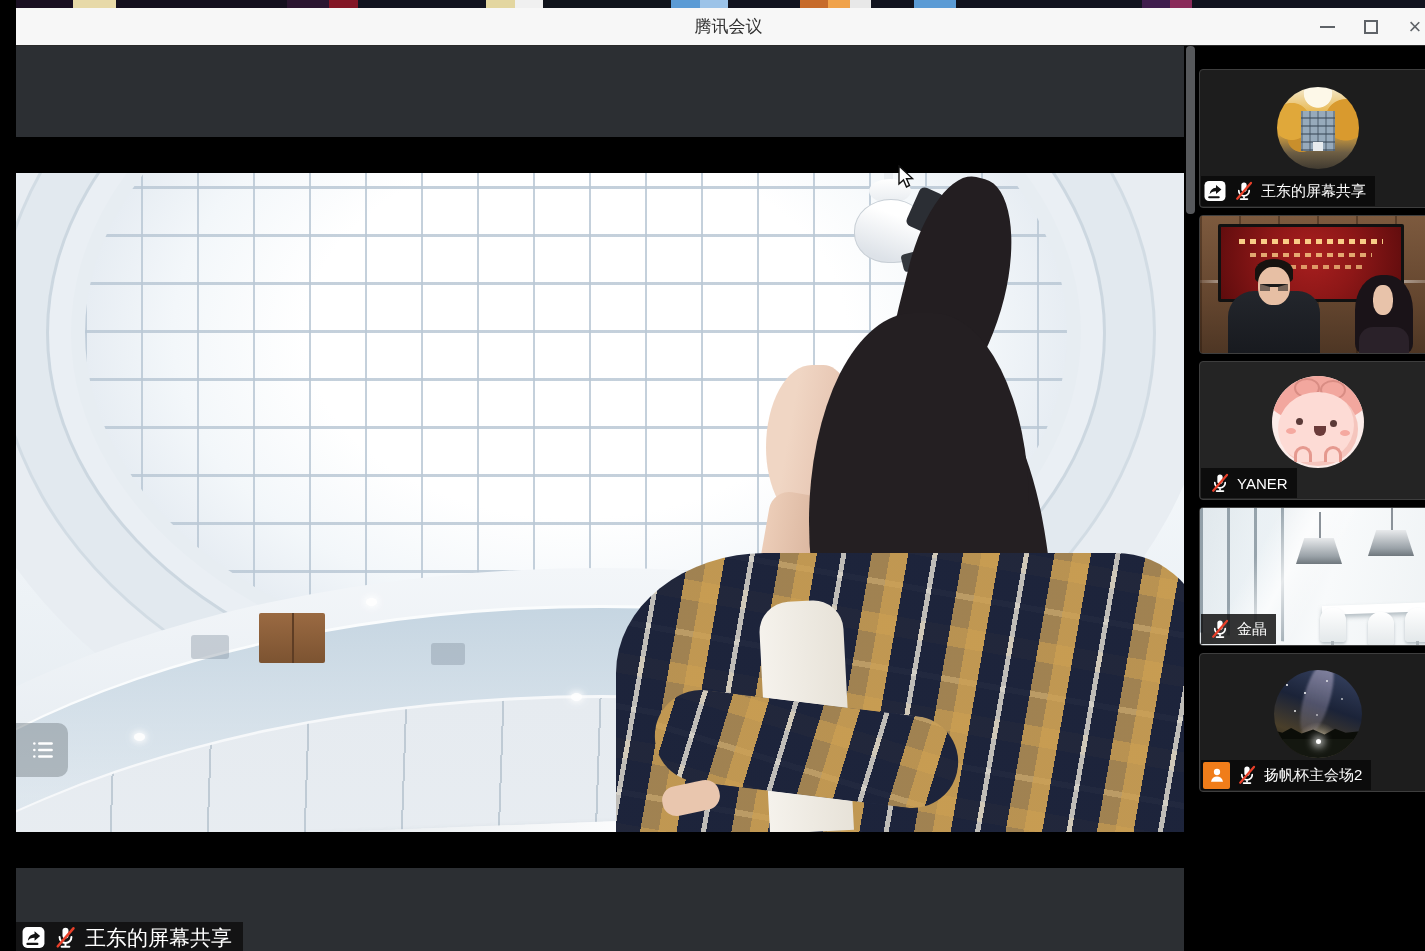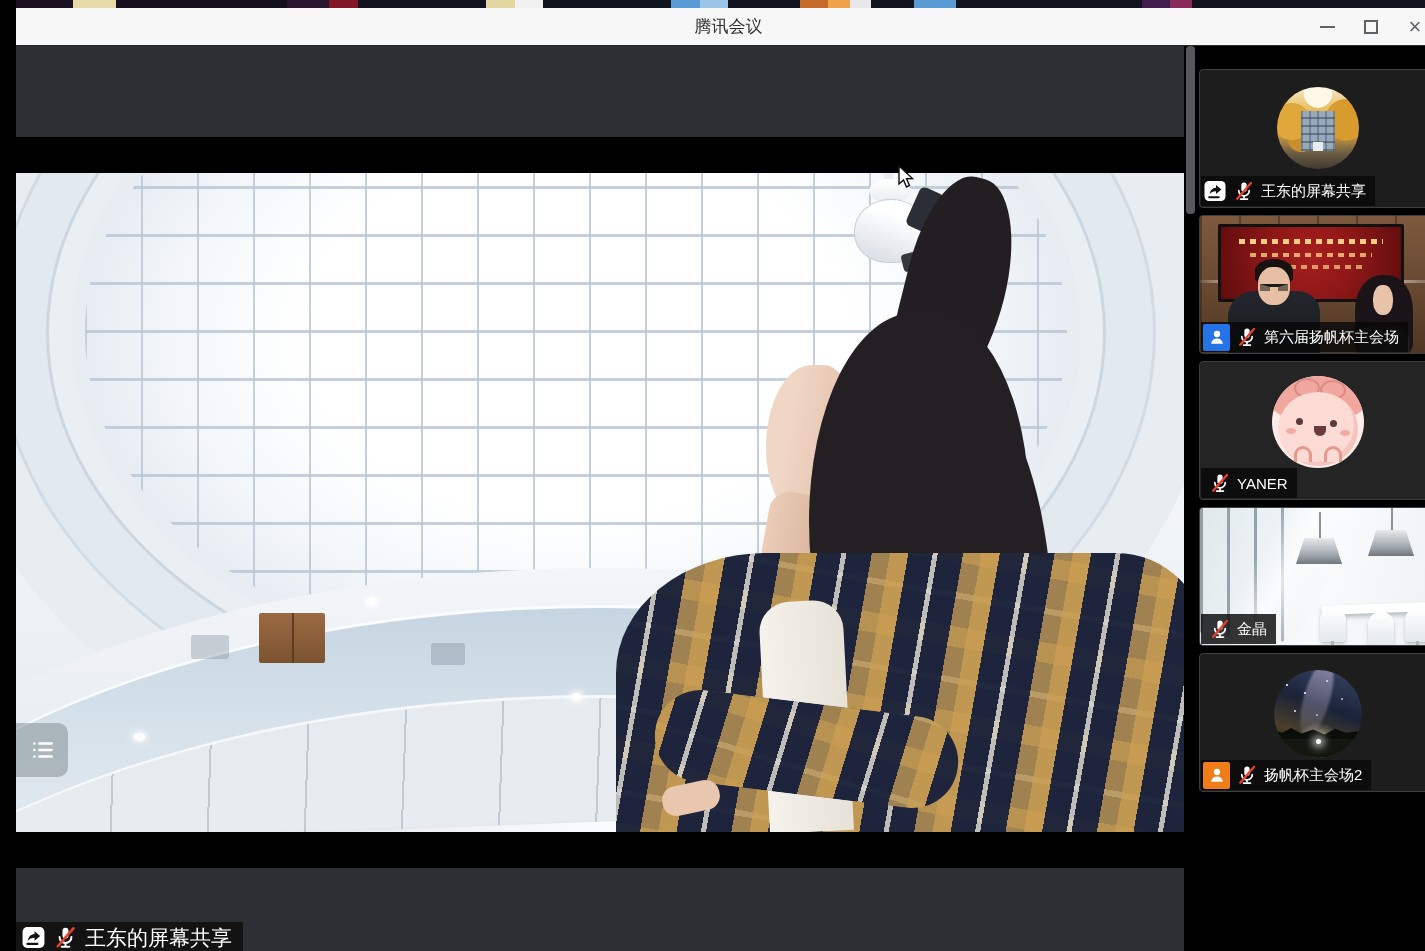--- a/index.html
+++ b/index.html
@@ -368,36 +368,20 @@
             </div>
           </div>
           <div class="person man-body"></div>
           <div class="man-hair"></div>
           <div class="man-head"></div>
           <div class="man-glasses"></div>
           <div class="person woman-hair"></div>
           <div class="woman-face"></div>
           <div class="person woman-body"></div>
         </div>
-        <div class="tile-label">
-          <div class="badge host">
-            <svg width="18" height="18" viewBox="0 0 24 24">
-              <circle cx="12" cy="8" r="4.2" fill="#fff"></circle>
-              <path d="M4 21c.8-4.6 4-7 8-7s7.2 2.4 8 7z" fill="#fff"></path>
-            </svg>
-          </div>
-          <svg class="icon" width="22" height="22" viewBox="0 0 24 24">
-            <rect x="9.1" y="2.6" width="5.8" height="10.4" rx="2.9" fill="#fff"></rect>
-            <path d="M6.3 11.6a5.7 5.7 0 0 0 11.4 0" stroke="#fff" stroke-width="1.9" fill="none" stroke-linecap="round"></path>
-            <line x1="12" y1="17.6" x2="12" y2="20.2" stroke="#fff" stroke-width="1.9"></line>
-            <line x1="8.3" y1="20.8" x2="15.7" y2="20.8" stroke="#fff" stroke-width="1.9" stroke-linecap="round"></line>
-            <line x1="4.6" y1="20.4" x2="19.6" y2="3.2" stroke="#e8402a" stroke-width="2.5" stroke-linecap="round"></line>
-          </svg>
-          <span class="nm">第六届扬帆杯主会场</span>
-        </div>
       </div>
 
       <div class="tile tile-dark2">
         <div class="avatar av-pink">
           <div class="pink-hood"></div>
           <div class="pink-bump" style="left:22px;top:2px;"></div>
           <div class="pink-bump" style="left:48px;top:4px;"></div>
           <div class="pink-face">
             <div class="pink-eye" style="left:18px;top:26px;"></div>
             <div class="pink-eye" style="left:52px;top:28px;"></div>

